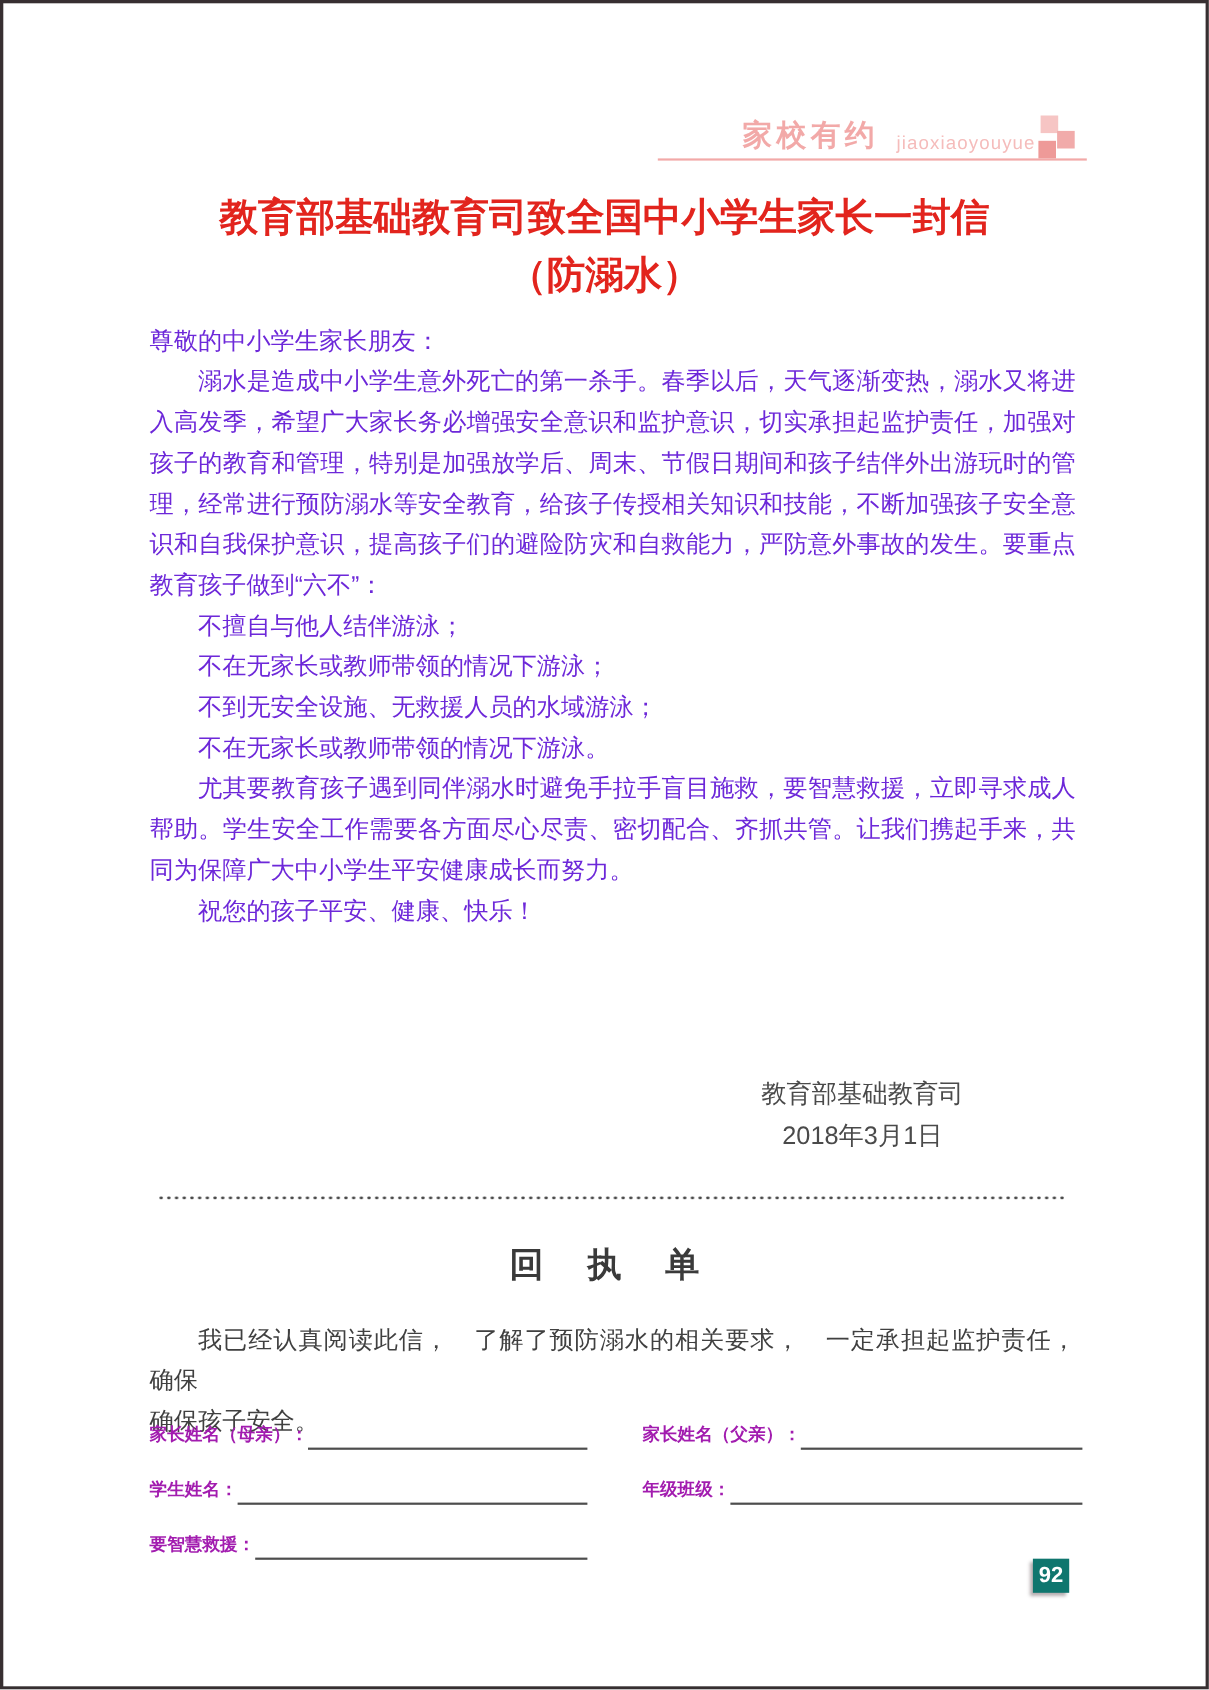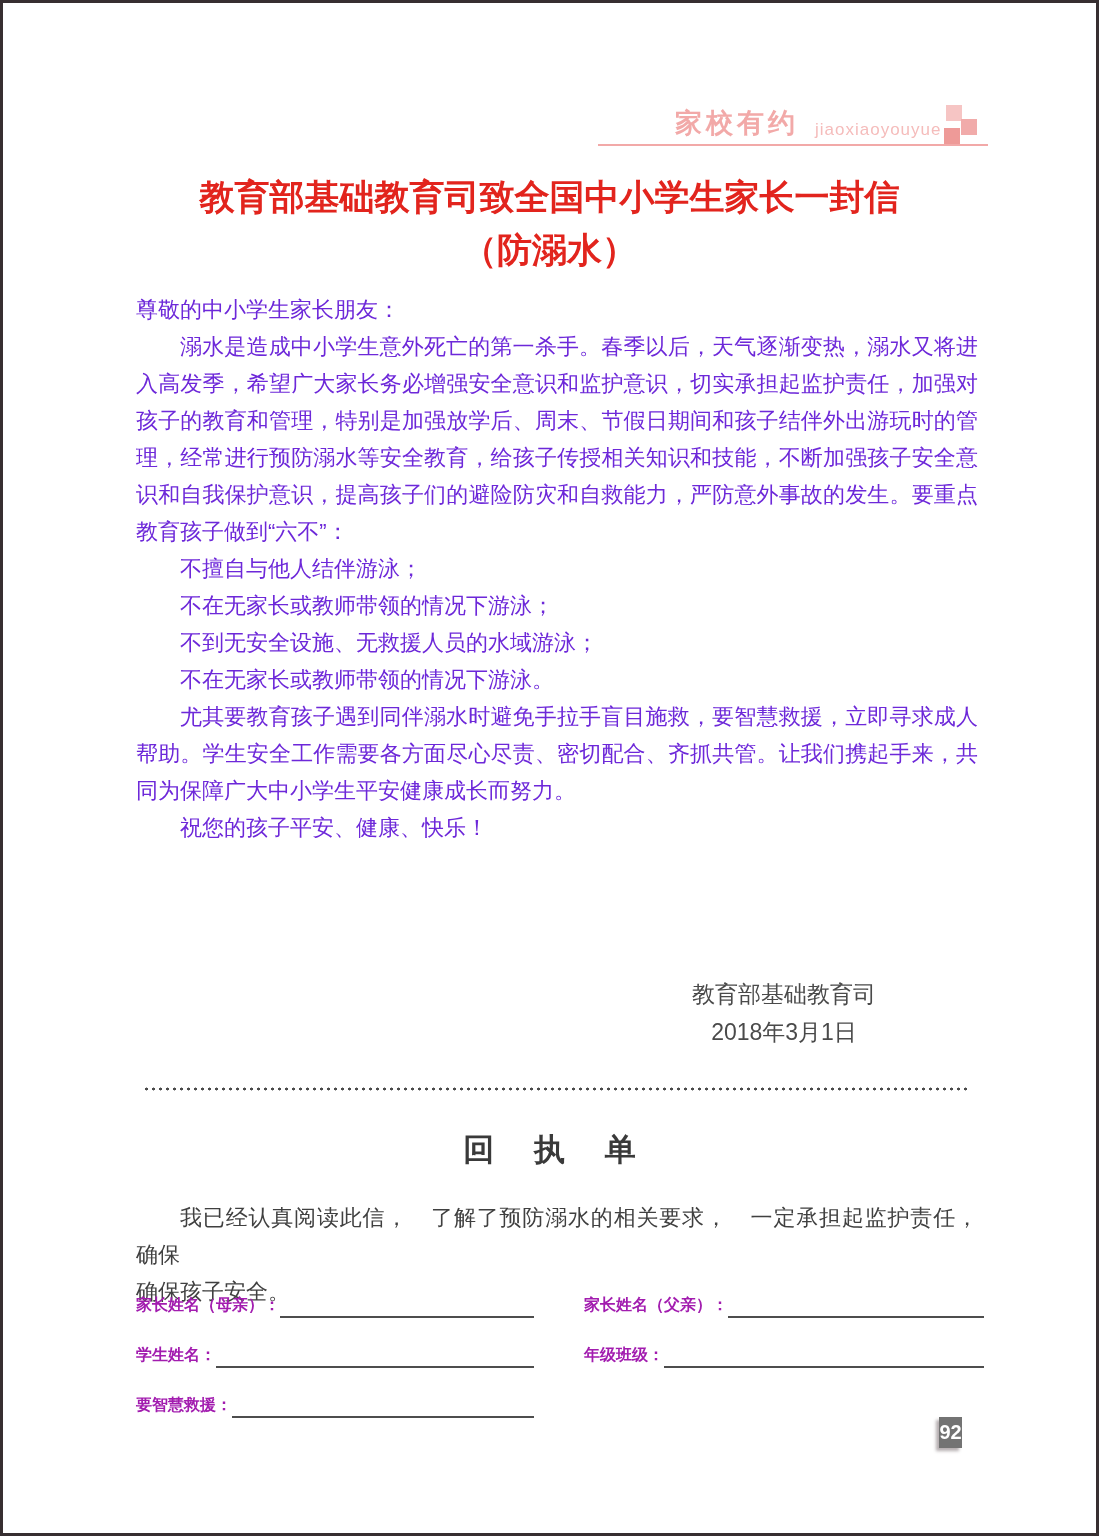--- a/index.html
+++ b/index.html
@@ -47,22 +47,22 @@
           white-space:pre-line;text-indent:2em;color:#404040;}
   
   .form{position:absolute;left:133px;top:1286px;width:848px;}
   .frow{display:flex;height:31px;margin-bottom:19px;}
   .cell-left{width:398px;display:flex;}
   .cell-gap{width:50px;flex:none;}
   .cell-right{flex:1;display:flex;}
   .flabel{white-space:nowrap;font-size:16px;line-height:31px;color:#a21caf;font-weight:bold;}
   .blank{flex:1;border-bottom:2px solid #4d4d4d;margin-bottom:2px;}
   
-  .badge{position:absolute;left:936px;top:1414px;width:23px;height:31px;
-         background:#737373;color:#ffffff;font-size:20px;font-weight:bold;
+  .badge{position:absolute;left:936px;top:1414px;width:33px;height:31px;
+         background:#0f766e;color:#ffffff;font-size:20px;font-weight:bold;
          display:flex;align-items:center;justify-content:center;
          box-shadow:-3px 3px 3px rgba(92,76,79,0.45);}
 </style>
 </head>
 <body>
 
 <div class="page">
 
   <div class="brand-rule"></div>
   <div class="brand">家校有约</div>

